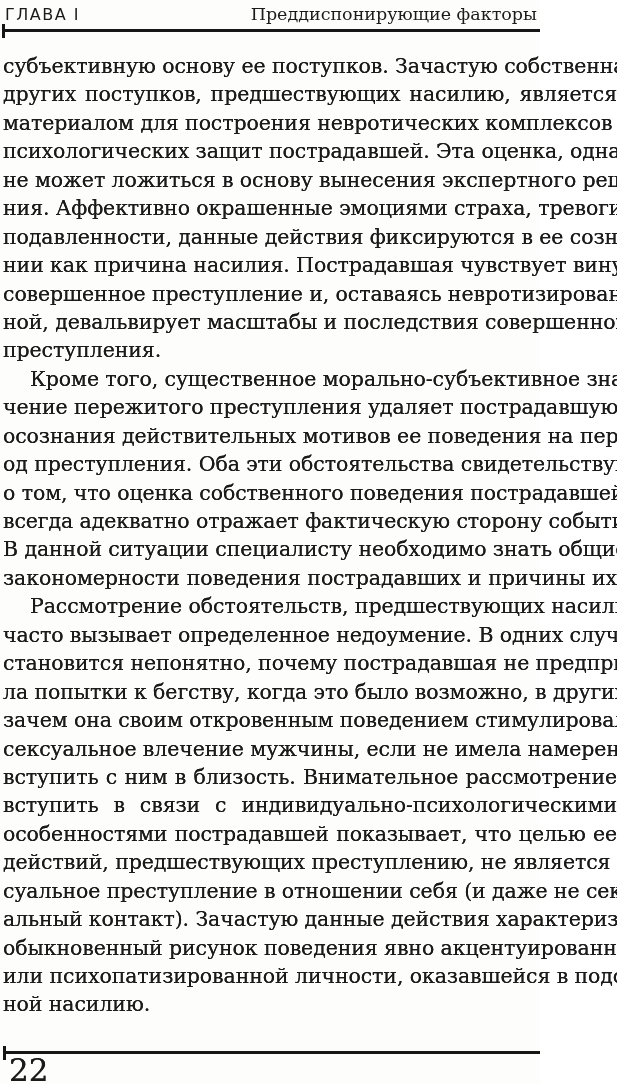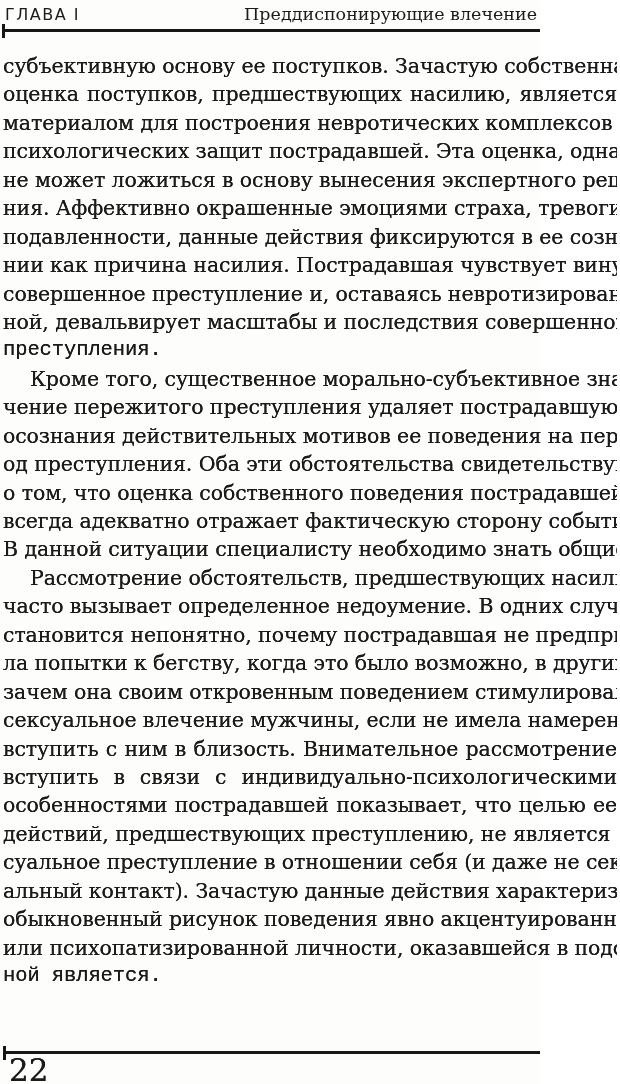--- a/index.html
+++ b/index.html
@@ -72,21 +72,20 @@
     height: 28.45px;
     line-height: 28.45px;
     font-size: 20.5px;
     text-align: justify;
     text-align-last: justify;
     white-space: nowrap;
     overflow: hidden;
   }
   .body-text .line.last {
     text-align-last: left;
-    font-family: Liberation Mono, monospace;
   }
   .body-text .line.indent {
     padding-left: 27px;
   }
   
   .page-number {
     position: absolute;
     top: 1057px;
     left: 9px;
     font-size: 31px;
@@ -94,61 +93,62 @@
     text-shadow: 0 0 0.5px #1b1b1b;
   }
 </style>
 </head>
 <body>
 
 <div class="page">
 
   <div class="running-head">
     <span class="chapter">ГЛАВА I</span>
-    <span class="title">Преддиспонирующие влечение</span>
+    <span class="title">Преддиспонирующие факторы</span>
   </div>
 
   <div class="rule rule-top">
     <span class="endcap"></span>
   </div>
 
   <div class="body-text">
       <div class="line">субъективную основу ее поступков. Зачастую собственная</div>
-      <div class="line">оценка поступков, предшествующих насилию, является</div>
+      <div class="line">других поступков, предшествующих насилию, является</div>
       <div class="line">материалом для построения невротических комплексов и</div>
       <div class="line">психологических защит пострадавшей. Эта оценка, однако,</div>
       <div class="line">не может ложиться в основу вынесения экспертного реше-</div>
       <div class="line">ния. Аффективно окрашенные эмоциями страха, тревоги и</div>
       <div class="line">подавленности, данные действия фиксируются в ее созна-</div>
       <div class="line">нии как причина насилия. Пострадавшая чувствует вину за</div>
       <div class="line">совершенное преступление и, оставаясь невротизирован-</div>
       <div class="line">ной, девальвирует масштабы и последствия совершенного</div>
       <div class="line last">преступления.</div>
       <div class="line indent">Кроме того, существенное морально-субъективное зна-</div>
       <div class="line">чение пережитого преступления удаляет пострадавшую от</div>
       <div class="line">осознания действительных мотивов ее поведения на пери-</div>
       <div class="line">од преступления. Оба эти обстоятельства свидетельствуют</div>
       <div class="line">о том, что оценка собственного поведения пострадавшей не</div>
       <div class="line">всегда адекватно отражает фактическую сторону событий.</div>
       <div class="line">В данной ситуации специалисту необходимо знать общие</div>
+      <div class="line">закономерности поведения пострадавших и причины их</div>
       <div class="line indent">Рассмотрение обстоятельств, предшествующих насилию,</div>
       <div class="line">часто вызывает определенное недоумение. В одних случаях</div>
       <div class="line">становится непонятно, почему пострадавшая не предприня-</div>
       <div class="line">ла попытки к бегству, когда это было возможно, в других —</div>
       <div class="line">зачем она своим откровенным поведением стимулировала</div>
       <div class="line">сексуальное влечение мужчины, если не имела намерения</div>
       <div class="line">вступить с ним в близость. Внимательное рассмотрение</div>
       <div class="line">вступить в связи с индивидуально-психологическими</div>
       <div class="line">особенностями пострадавшей показывает, что целью ее</div>
       <div class="line">действий, предшествующих преступлению, не является сек-</div>
       <div class="line">суальное преступление в отношении себя (и даже не сексу-</div>
       <div class="line">альный контакт). Зачастую данные действия характеризуют</div>
       <div class="line">обыкновенный рисунок поведения явно акцентуированной</div>
       <div class="line">или психопатизированной личности, оказавшейся в подоб-</div>
-      <div class="line last">ной является.</div>
+      <div class="line last">ной насилию.</div>
     </div>
 
   <div class="rule rule-bottom">
     <span class="endcap"></span>
   </div>
 
   <div class="page-number">22</div>
 
 </div>
 

